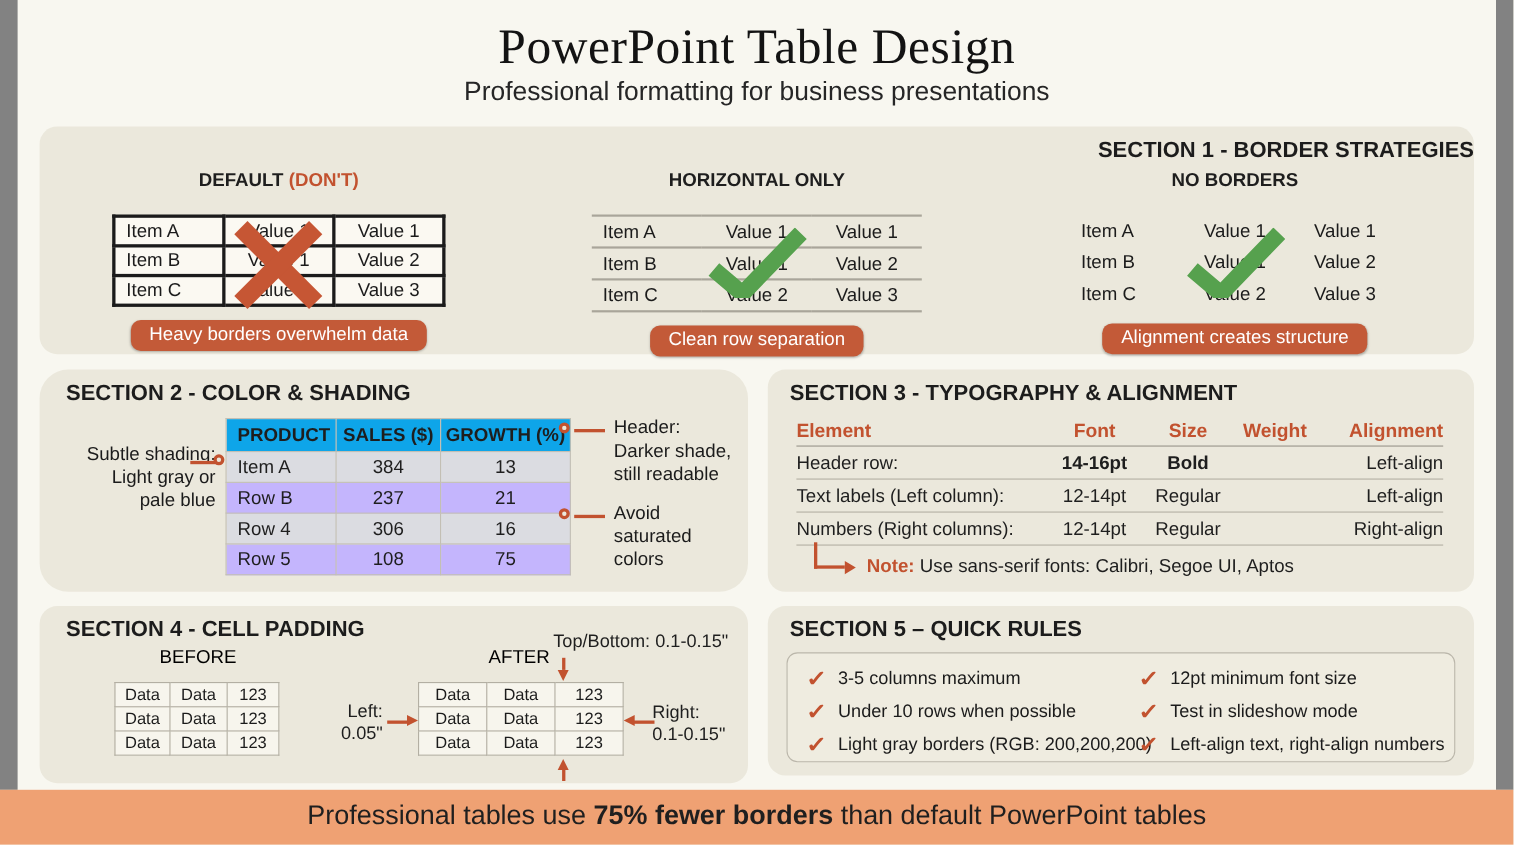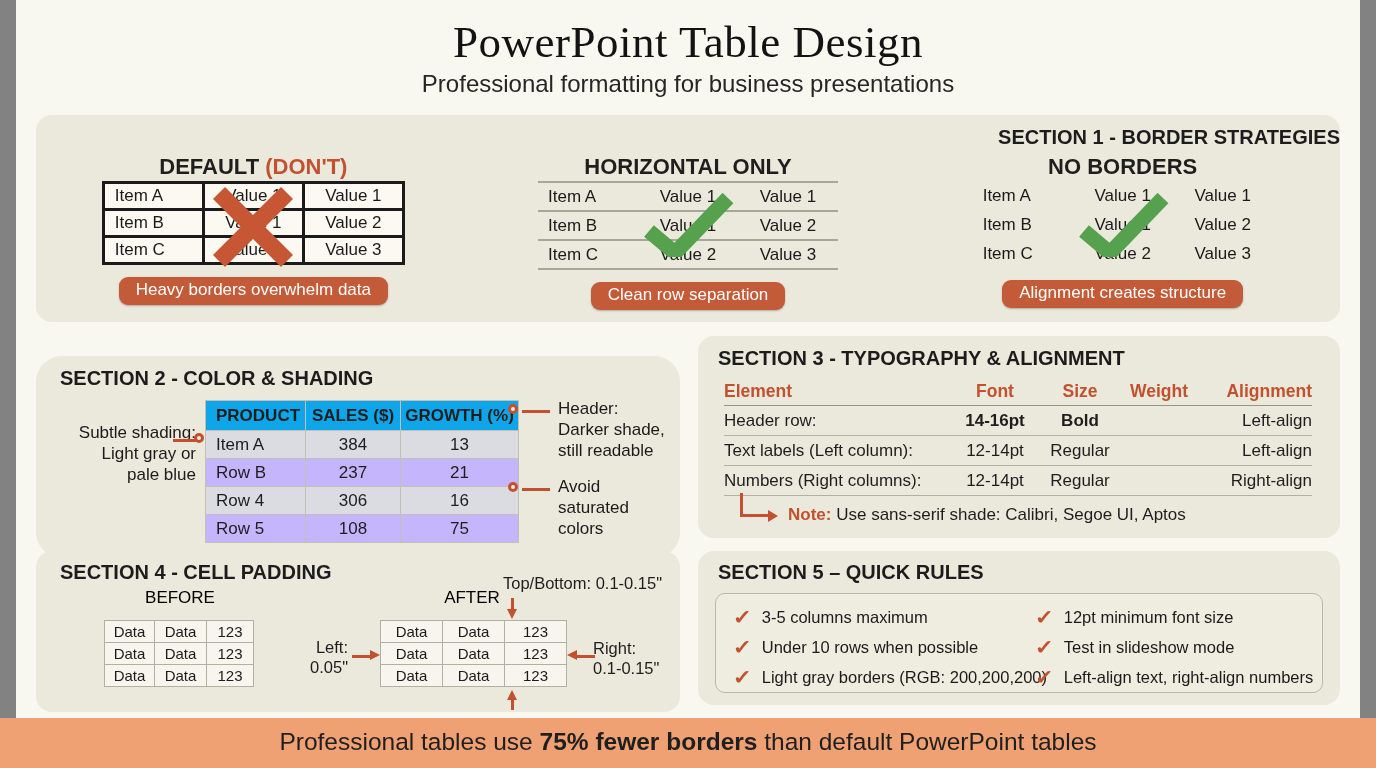--- a/index.html
+++ b/index.html
@@ -16,33 +16,33 @@
   .edge.right { right:0; }
 
   
   .header { position:absolute; top:16px; left:0; right:0; text-align:center; }
   .title { font-family:"Liberation Serif", serif; font-size:45px; color:#131313; letter-spacing:0.5px; }
   .subtitle { font-size:24px; color:#262626; margin-top:2px; }
 
   
   .panel { position:absolute; background:#EBE8DC; border-radius:16px; }
   #panel-s1 { left:36px; top:115px; width:1304px; height:207px; }
-  #panel-s2 { left:36px;  top:356px; width:644px; height:202px;border-radius:26px; }
+  #panel-s2 { left:36px;  top:336px; width:644px; height:202px;border-radius:26px; }
   #panel-s3 { left:698px; top:336px; width:642px; height:202px; }
   #panel-s4 { left:36px;  top:551px; width:644px; height:161px; }
   #panel-s5 { left:698px; top:551px; width:642px; height:154px; }
   .sec-title { font-size:20px; font-weight:700; color:#1c1c1c; }
   .accent { color:#C2522F; }
   .bold { font-weight:700; }
 
   
   .s1-title { text-align:right; padding-top:11px; }
   .s1-cols { display:flex; margin-top:5px; }
   .s1-col { flex:1; display:flex; flex-direction:column; align-items:center; }
-  .s1-sub { font-size:22px; font-weight:700; margin-bottom:1px; }
+  .s1-sub { font-size:17px; font-weight:700; margin-bottom:21px; }
   .mini-wrap { position:relative; }
   table.mini { border-collapse:collapse; font-size:17px; color:#1b1b1b; }
   .mini td { height:28px; }
   .mini td.c1 { width:100px; text-align:left; padding-left:10px; }
   .mini td.c2, .mini td.c3 { width:100px; text-align:center; }
   .mini.heavy td { border:3px solid #1b1b1b; background:#FBF9F2; height:27px; }
   .mini.horiz td { border-top:2px solid #A9A59A; }
   .mini.horiz tr:last-child td { border-bottom:2px solid #A9A59A; }
   .mini.horiz td, .mini.plain td { height:29px; }
   .mark-overlay { position:absolute; left:50%; transform:translateX(-50%); pointer-events:none; }
@@ -317,21 +317,21 @@
       <div class="cb">12-14pt</div>
       <div class="cc">Regular</div>
       <div class="cd"></div>
       <div class="ce">Right-align</div>
     </div>
   </div>
   <div class="s3-note">
     <div class="vline"></div>
     <div class="hline"></div>
     <div class="ahead"></div>
-    <div class="ntext"><span class="accent bold">Note:</span><span> Use sans-serif shade: Calibri, Segoe UI, Aptos</span></div>
+    <div class="ntext"><span class="accent bold">Note:</span><span> Use sans-serif fonts: Calibri, Segoe UI, Aptos</span></div>
   </div>
 </div>
 
 <div class="panel" id="panel-s4">
   <div class="sec-title abs" id="s4-title">SECTION 4 - CELL PADDING</div>
 
   <div class="ba-label" id="before-label">BEFORE</div>
   <table class="pad" id="before-table">
     <tbody>
         <tr>

